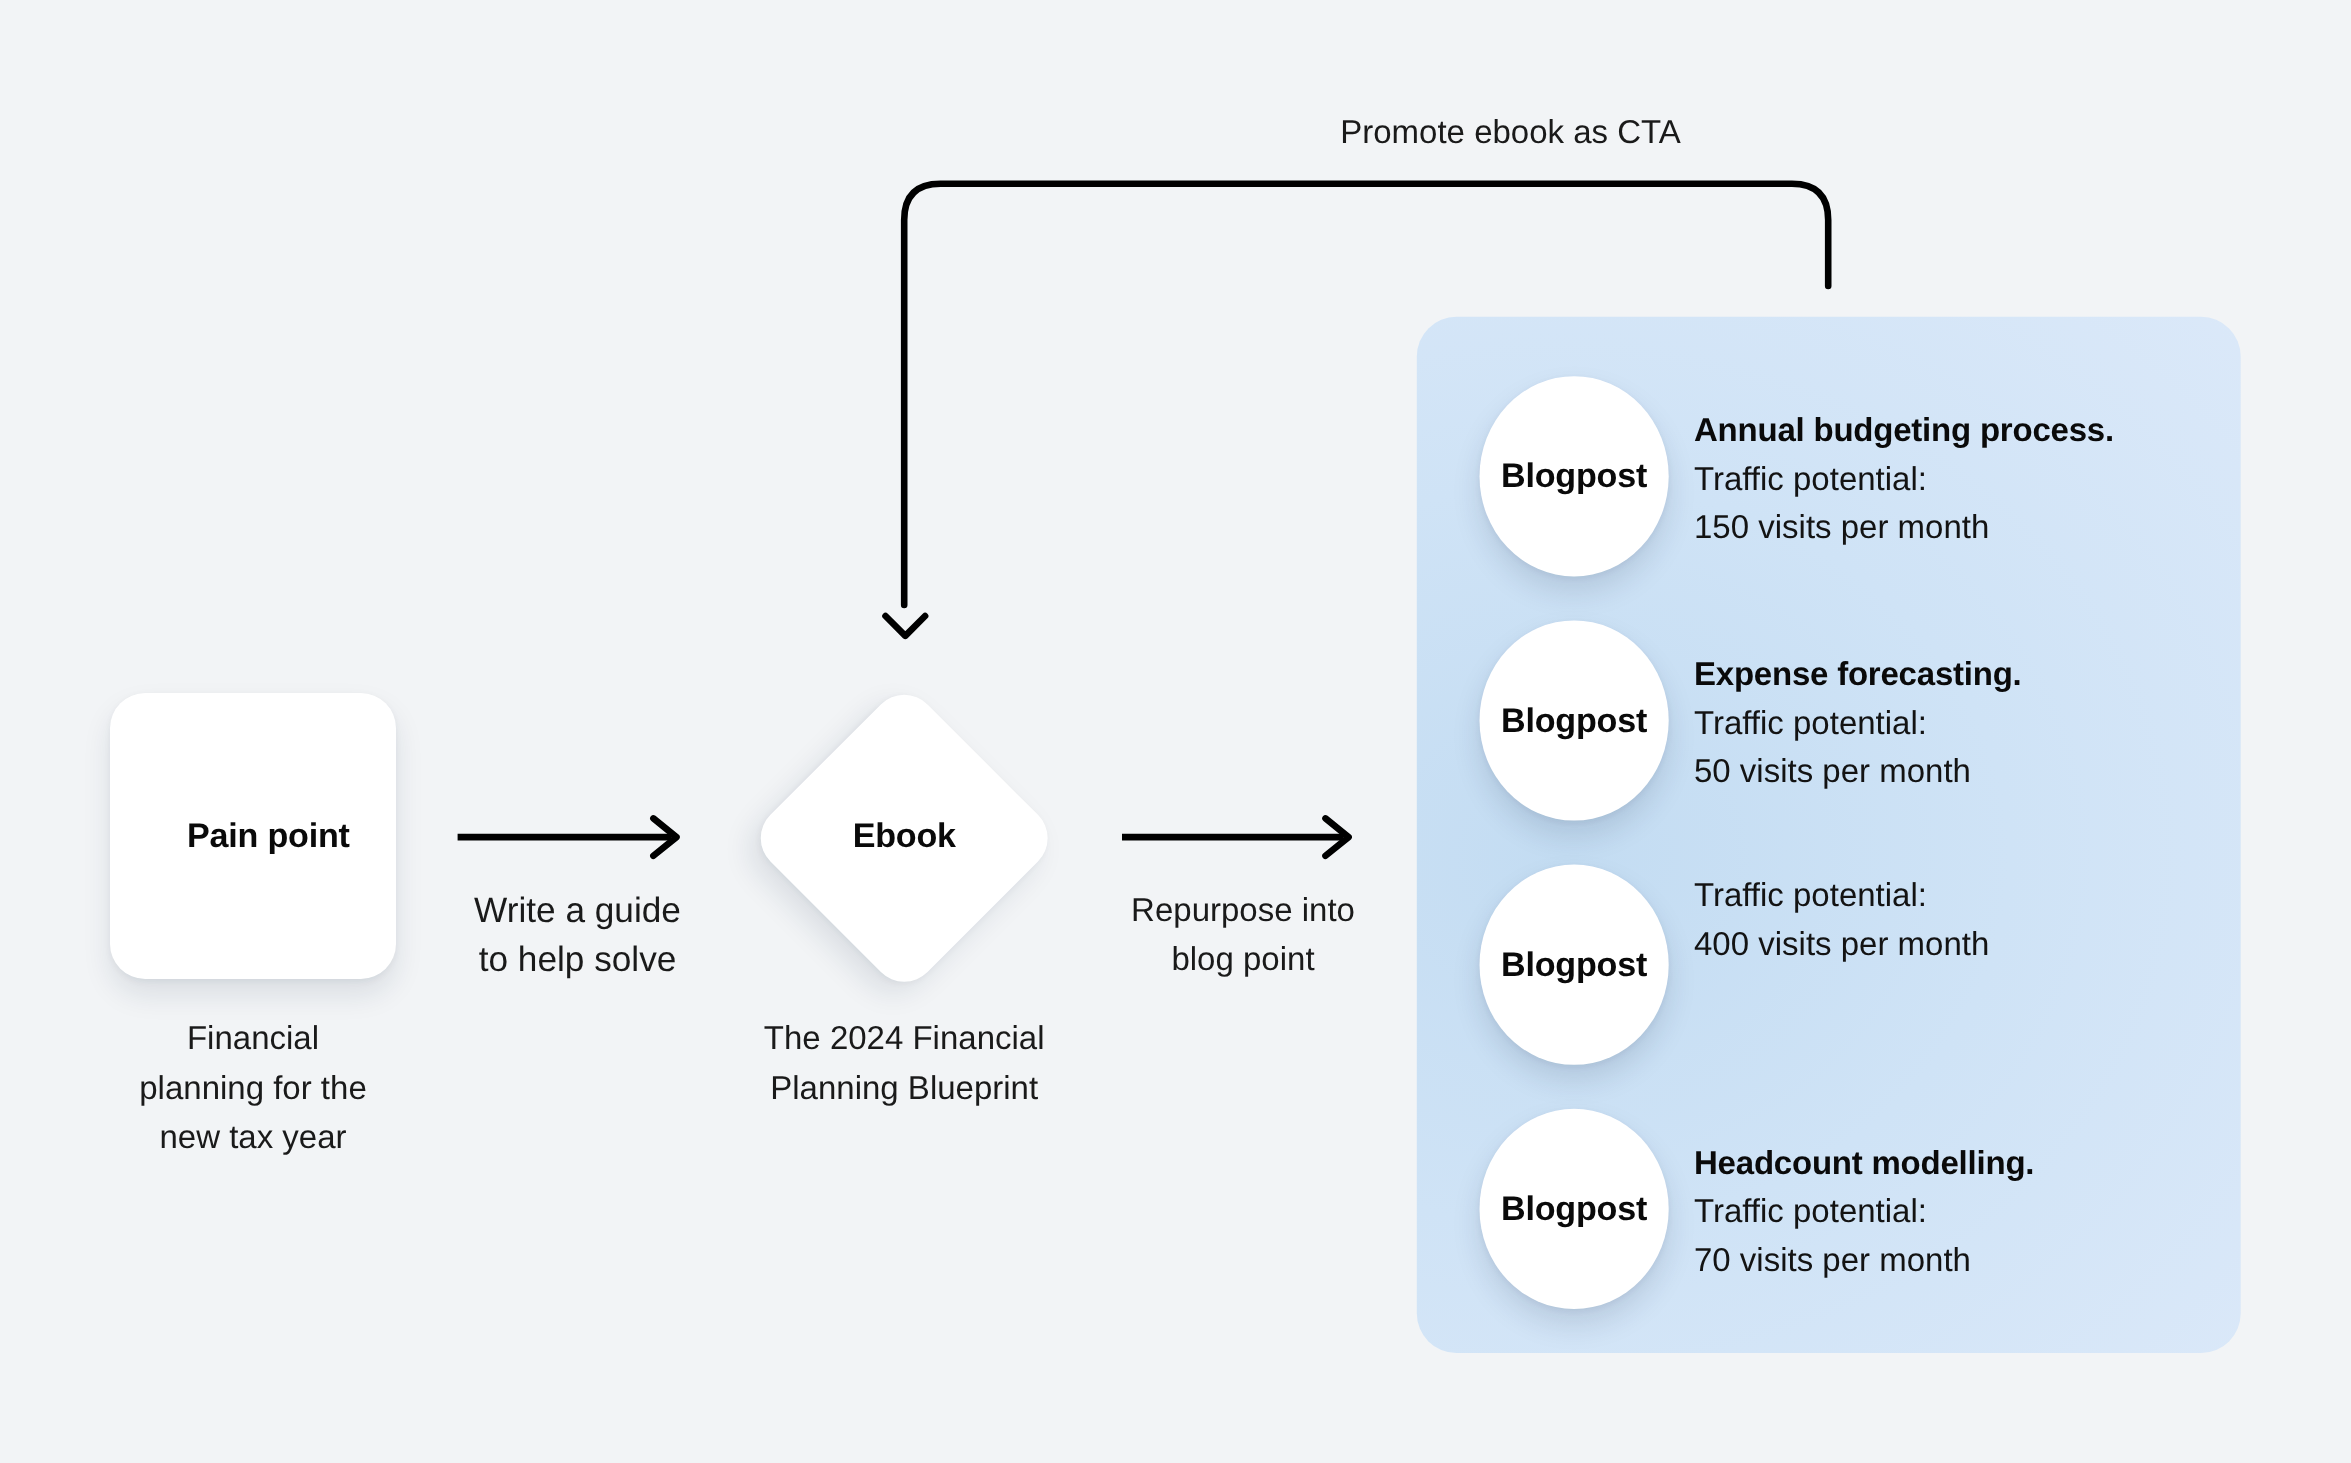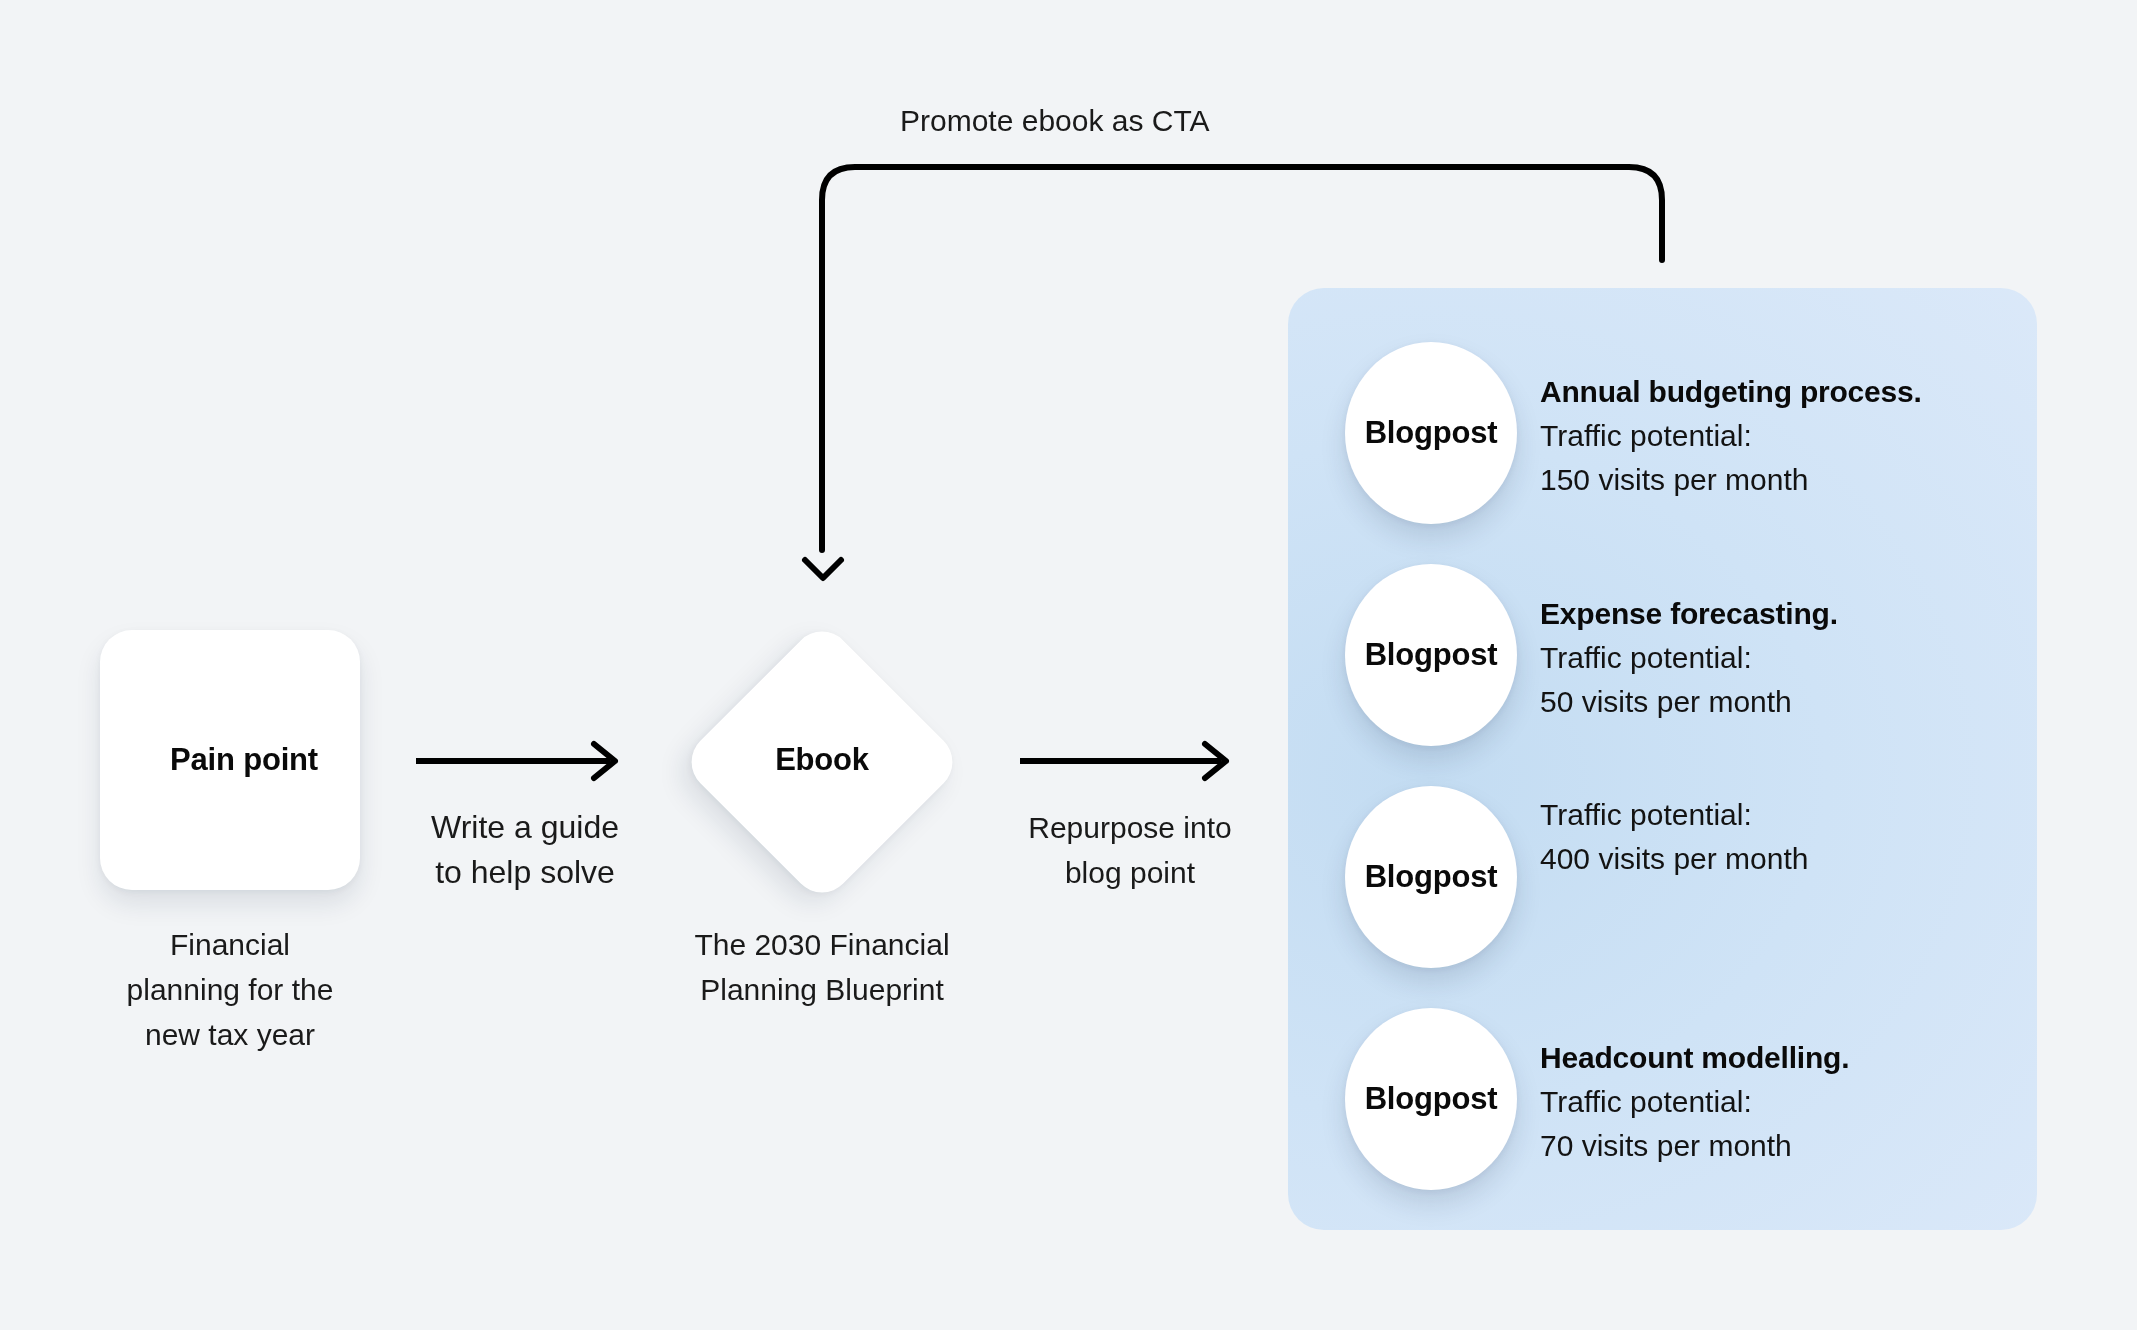--- a/index.html
+++ b/index.html
@@ -129,24 +129,24 @@
   
   .cta-curve {
     position: absolute;
     left: 780px;
     top: 140px;
     width: 930px;
     height: 460px;
   }
   .cta-caption {
     position: absolute;
-    left: 900px;
+    left: 868px;
     top: 100px;
     width: 660px;
-    text-align: left;
+    text-align: right;
     font-size: 30px;
     line-height: 42px;
     color: #1a1a1a;
   }
 
   
   .blog-panel {
     position: absolute;
     left: 1288px;
     top: 288px;
@@ -237,21 +237,21 @@
     <polyline points="184,9 205,26 184,43" fill="none" stroke="#000000" stroke-width="6" stroke-linecap="round" stroke-linejoin="round"></polyline>
   </svg>
   <div class="arrow-1-caption">
     <span>Write a guide</span><br>
     <span>to help solve</span>
   </div>
 
   <div class="ebook-diamond"></div>
   <div class="ebook-label">Ebook</div>
   <div class="ebook-caption">
-    <span>The 2030 Financial</span><br>
+    <span>The 2024 Financial</span><br>
     <span>Planning Blueprint</span>
   </div>
 
   <svg class="arrow-2" viewBox="0 0 232 52">
     <line x1="6" y1="26" x2="207" y2="26" stroke="#000000" stroke-width="6"></line>
     <polyline points="191,9 212,26 191,43" fill="none" stroke="#000000" stroke-width="6" stroke-linecap="round" stroke-linejoin="round"></polyline>
   </svg>
   <div class="arrow-2-caption">
     <span>Repurpose into</span><br>
     <span>blog point</span>

